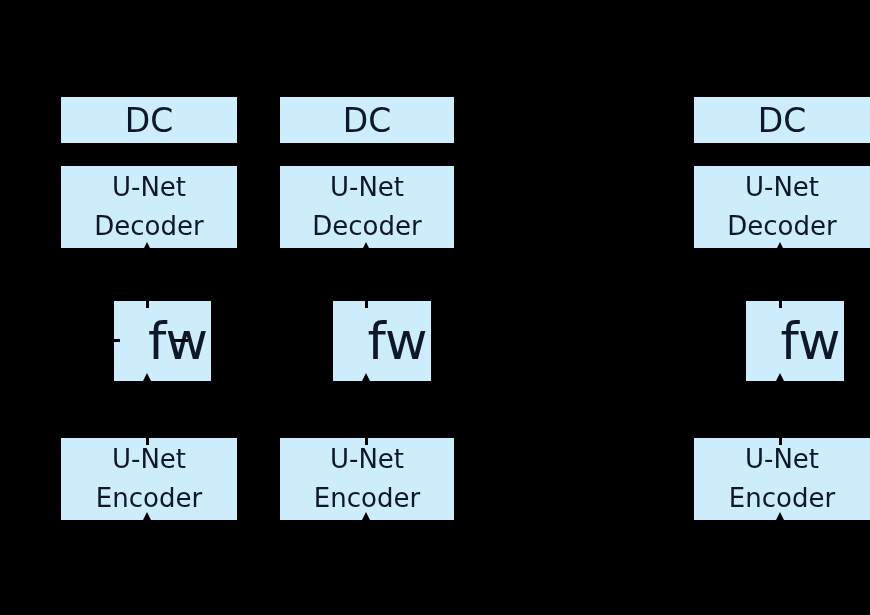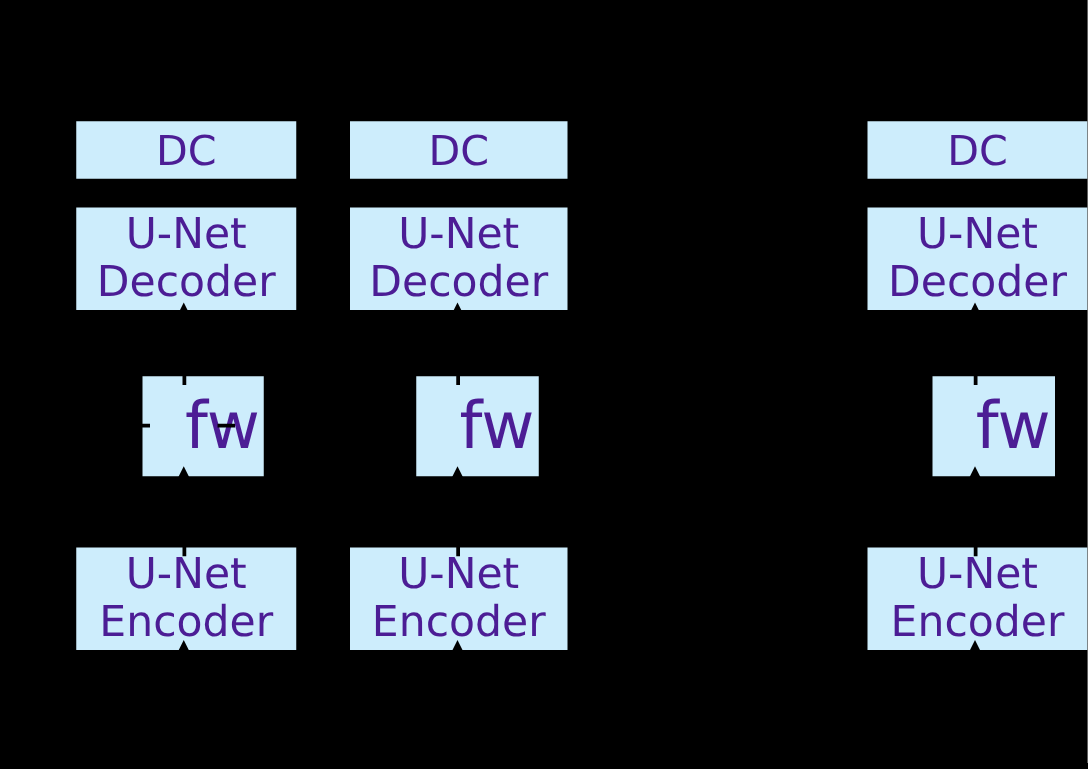--- a/index.html
+++ b/index.html
@@ -15,25 +15,25 @@
     width: 870px;
     height: 615px;
     background: #000000;
   }
   .box {
     position: absolute;
     display: flex;
     flex-direction: column;
     align-items: center;
     justify-content: center;
-    color: #4c1d95;
+    color: #0f172a;
     text-align: center;
   }
   .dc-box     { font-size: 33px; }
-  .unet-box   { font-size: 34px; line-height: 39px; }
+  .unet-box   { font-size: 26px; line-height: 39px; }
   .fw-box     { font-size: 52px; padding-left: 31px; }
   .tick-stem {
     position: absolute;
     width: 3px;
     height: 10px;
     background: #000000;
   }
   .tick-arrowhead-up {
     position: absolute;
     width: 0;

